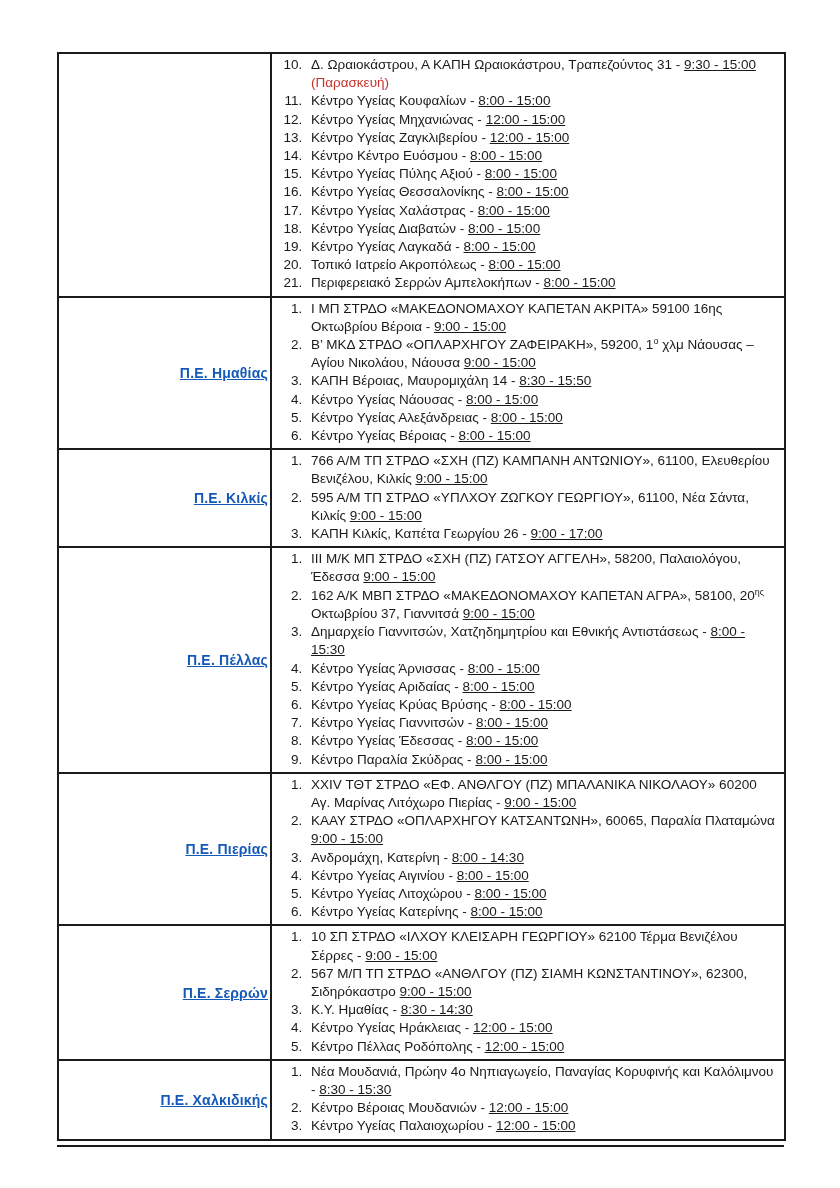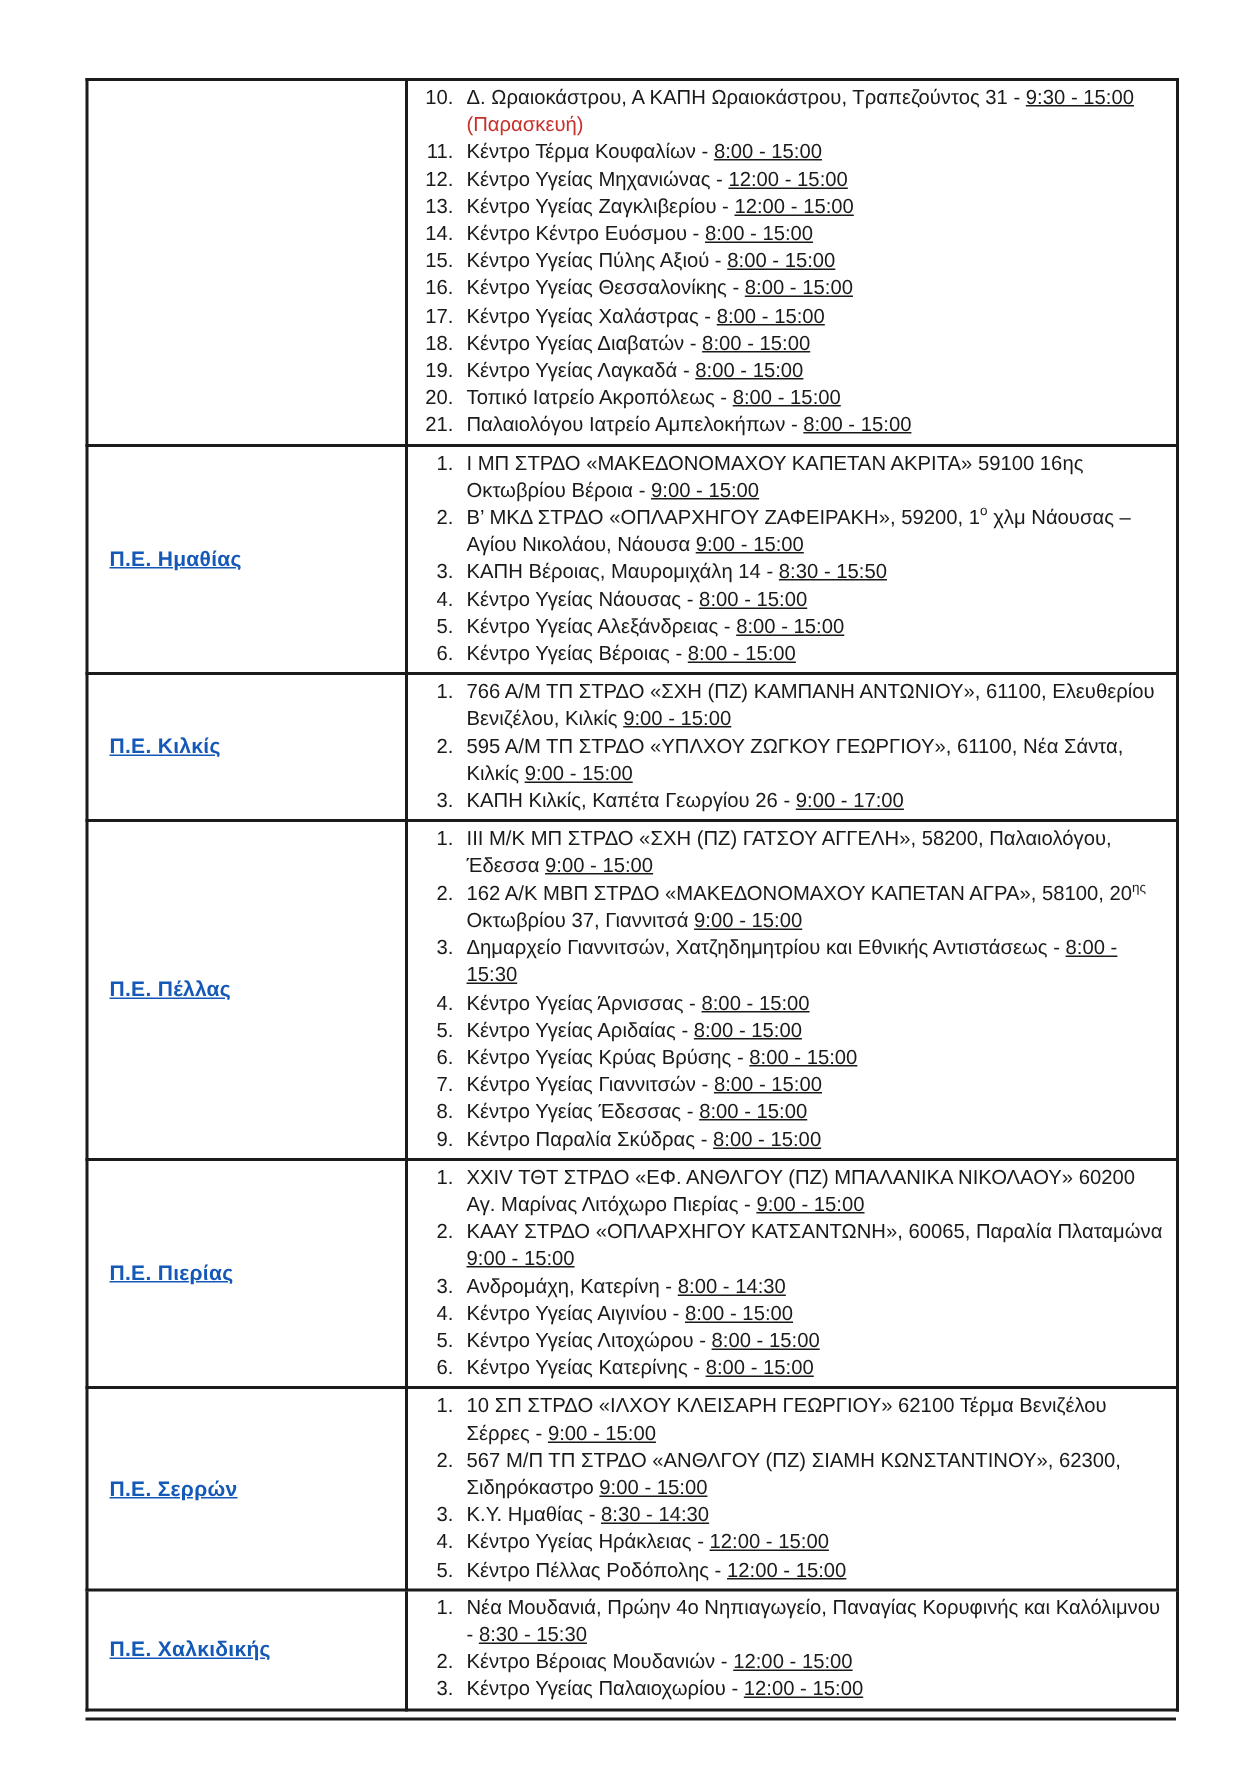--- a/index.html
+++ b/index.html
@@ -27,23 +27,23 @@
     width:727px;
     border-collapse:collapse;
     table-layout:fixed;
   }
   table.schedule td{
     border:2px solid var(--border);
   }
   col.c-region{width:213px;}
   col.c-items{width:514px;}
   td.region-cell{
-    text-align:left;
+    text-align:right;
     vertical-align:middle;
-    padding:14px;
+    padding:2px;
   }
   .region-label{
     color:var(--blue);
     font-weight:bold;
     font-size:14px;
     text-decoration:underline;
     letter-spacing:0.2px;
   }
   td.items-cell{
     vertical-align:top;
@@ -81,31 +81,31 @@
         <col class="c-items">
       </colgroup>
       <tbody>
   <tr>
     <td class="region-cell">
       <span class="region-label"></span>
     </td>
     <td class="items-cell">
       <ol class="item-list" start="10">
                 <li><span>Δ. Ωραιοκάστρου, Α ΚΑΠΗ Ωραιοκάστρου, Τραπεζούντος 31 - </span><span class="u">9:30 - 15:00</span><span> </span><span class="red">(Παρασκευή)</span></li>
-                <li><span>Κέντρο Τέρμα Κουφαλίων - </span><span class="u">8:00 - 15:00</span></li>
+                <li><span>Κέντρο Υγείας Κουφαλίων - </span><span class="u">8:00 - 15:00</span></li>
                 <li><span>Κέντρο Υγείας Μηχανιώνας - </span><span class="u">12:00 - 15:00</span></li>
                 <li><span>Κέντρο Υγείας Ζαγκλιβερίου - </span><span class="u">12:00 - 15:00</span></li>
                 <li><span>Κέντρο Κέντρο Ευόσμου - </span><span class="u">8:00 - 15:00</span></li>
                 <li><span>Κέντρο Υγείας Πύλης Αξιού - </span><span class="u">8:00 - 15:00</span></li>
                 <li><span>Κέντρο Υγείας Θεσσαλονίκης - </span><span class="u">8:00 - 15:00</span></li>
                 <li><span>Κέντρο Υγείας Χαλάστρας - </span><span class="u">8:00 - 15:00</span></li>
                 <li><span>Κέντρο Υγείας Διαβατών - </span><span class="u">8:00 - 15:00</span></li>
                 <li><span>Κέντρο Υγείας Λαγκαδά - </span><span class="u">8:00 - 15:00</span></li>
                 <li><span>Τοπικό Ιατρείο Ακροπόλεως - </span><span class="u">8:00 - 15:00</span></li>
-                <li><span>Παλαιολόγου Ιατρείο Αμπελοκήπων - </span><span class="u">8:00 - 15:00</span></li>
+                <li><span>Περιφερειακό Σερρών Αμπελοκήπων - </span><span class="u">8:00 - 15:00</span></li>
               </ol>
     </td>
   </tr>
 
   <tr>
     <td class="region-cell">
       <span class="region-label">Π.Ε. Ημαθίας</span>
     </td>
     <td class="items-cell">
       <ol class="item-list" start="1">

